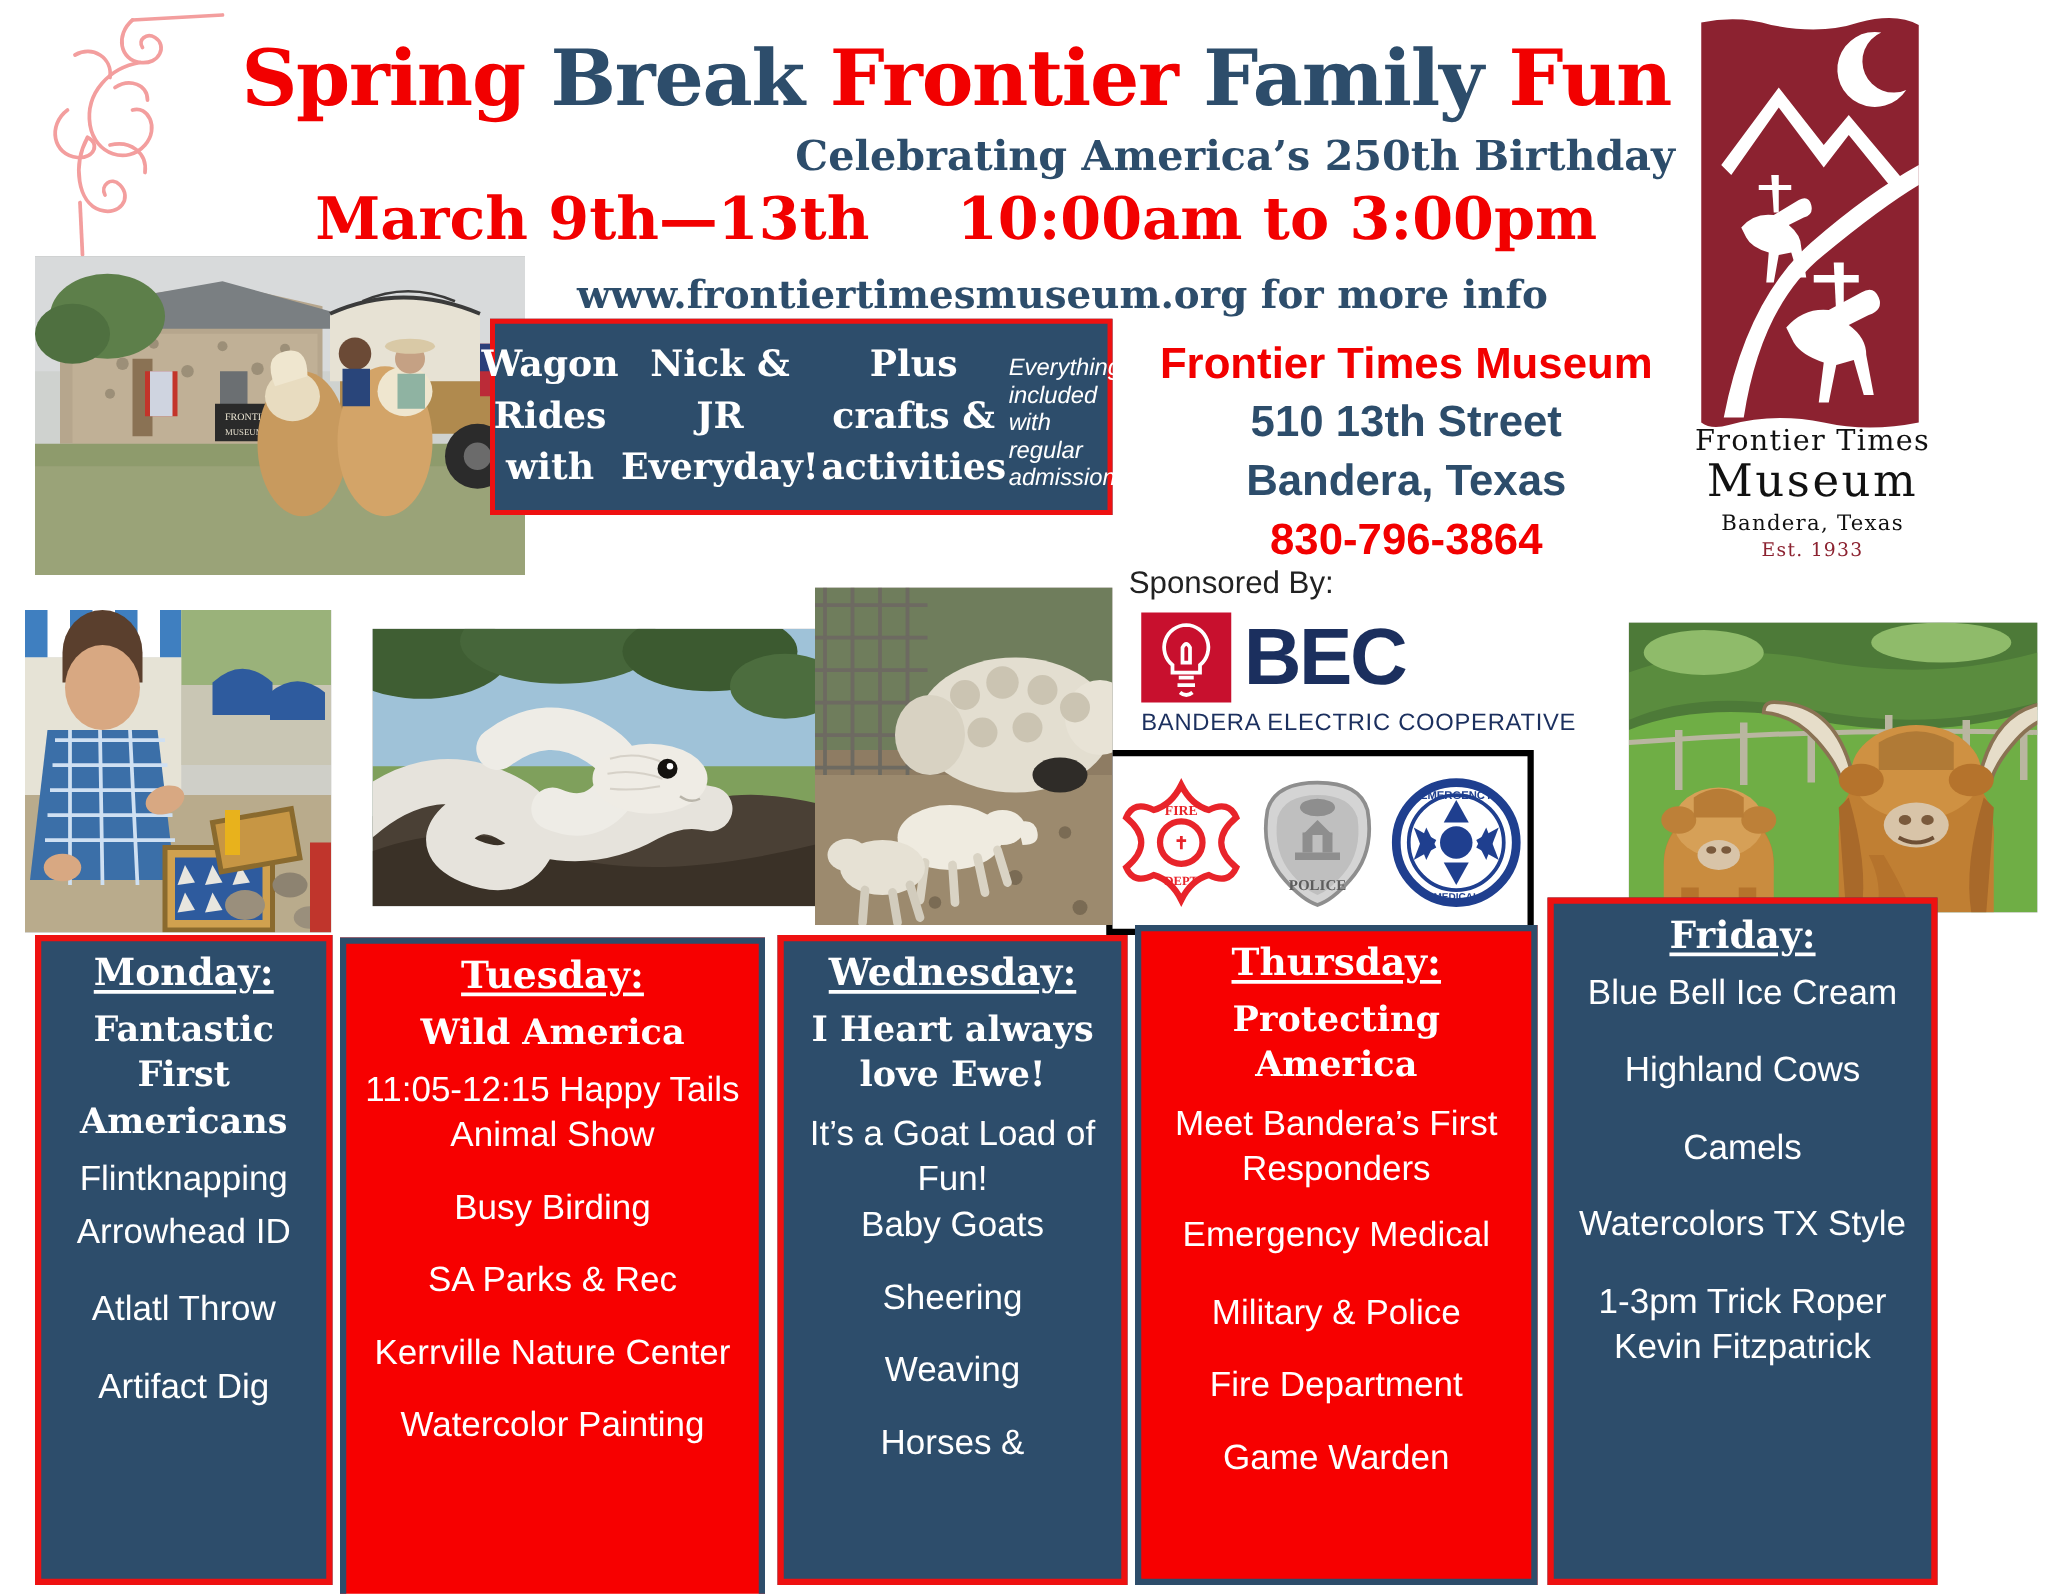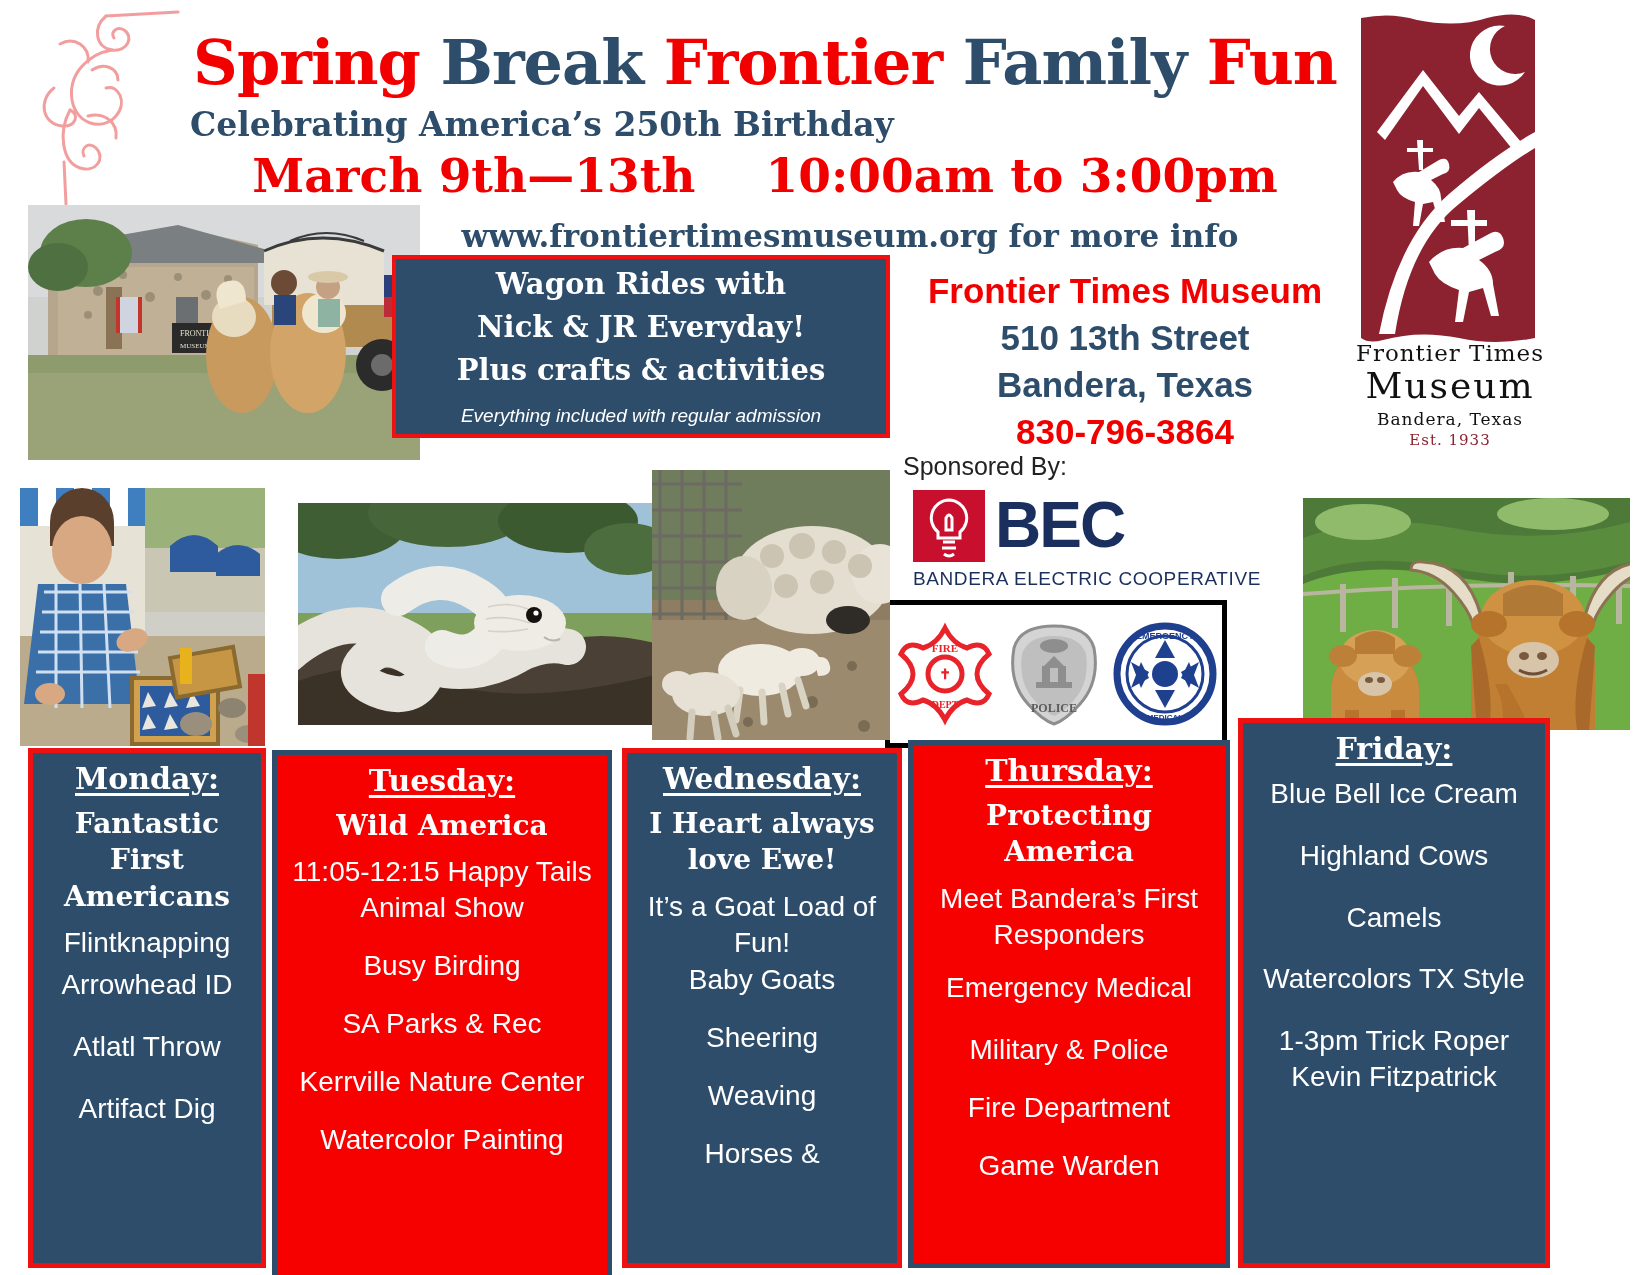--- a/index.html
+++ b/index.html
@@ -23,21 +23,21 @@
     font-weight: bold;
     font-size: 62px;
     letter-spacing: -1px;
     white-space: nowrap;
   }
   .hl-red { color: #f20000; }
   .hl-blue { color: #2d4d6b; }
 
   .subhead {
     position: absolute; left: 190px; top: 105px; width: 1150px;
-    text-align: left;
+    text-align: right;
     font-family: "DejaVu Serif", serif;
     font-weight: bold; font-size: 33px;
     color: #2d4d6b;
   }
   .dateline {
     position: absolute; left: 190px; top: 148px; width: 1150px;
     font-family: "DejaVu Serif", serif;
     font-weight: bold; font-size: 47px; color: #f20000;
     display: flex; justify-content: center; gap: 70px;
   }
@@ -47,23 +47,23 @@
     font-family: "DejaVu Serif", serif;
     font-weight: bold; font-size: 31px; color: #2d4d6b;
   }
 
   
   .photo { position: absolute; overflow: hidden; background: #b9b9b9; }
   .photo > svg { display: block; width: 100%; height: 100%; }
 
   
   .wagonbox {
-    position: absolute; left: 392px; top: 255px; width: 498px; height: 183px;
+    position: absolute; left: 392px; top: 255px; width: 498px; height: 157px;
     background: #2d4d6b; border: 4px solid #ee1111;
-    display: flex; flex-direction: column; justify-content: center;
+    display: flex; flex-direction: row; justify-content: center;
     align-items: center; gap: 2px; padding: 8px 6px 10px;
   }
   .wagonbox .wl {
     font-family: "DejaVu Serif", serif; font-weight: bold;
     font-size: 29px; color: #ffffff; text-align: center;
     line-height: 1.42;
   }
   .wagonbox .wnote {
     font-family: "Liberation Sans", sans-serif; font-style: italic;
     font-size: 19px; color: #ffffff; margin-top: 12px;

